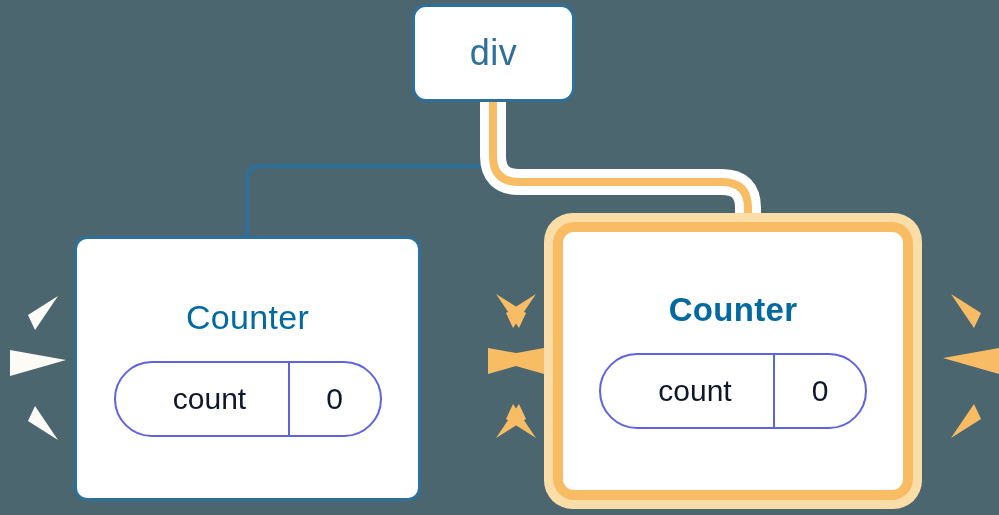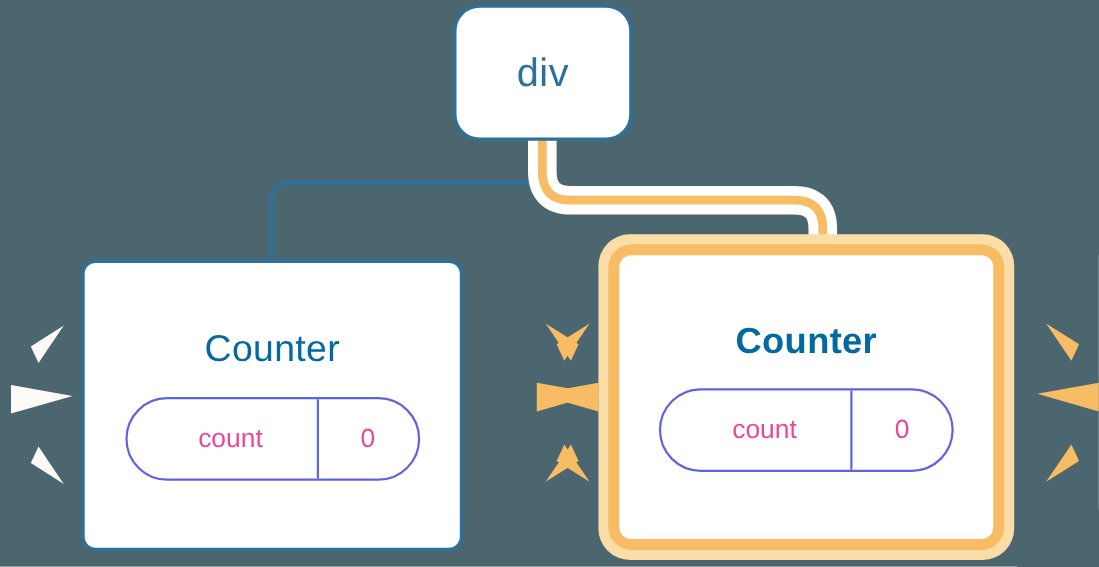--- a/index.html
+++ b/index.html
@@ -32,23 +32,23 @@
     display: flex;
     flex-direction: column;
     align-items: center;
     justify-content: center;
   }
   
   #node-div {
     left: 412px;
     top: 4px;
     width: 163px;
-    height: 124px;
+    height: 98px;
     border: 3px solid #2e7099;
-    border-radius: 24px;
+    border-radius: 14px;
     z-index: 6;
   }
   #node-div .node-title {
     font-size: 36px;
     color: #2e7099;
     line-height: 1;
     letter-spacing: 0.5px;
   }
   
   #node-counter-left {
@@ -91,22 +91,22 @@
     align-items: stretch;
     height: 76px;
     border: 2px solid #6063e0;
     border-radius: 38px;
     box-sizing: border-box;
   }
   .pill-key, .pill-val {
     display: flex;
     align-items: center;
     justify-content: center;
-    color: #ec4899;
-    font-size: 24px;
+    color: #0f172a;
+    font-size: 30px;
     line-height: 1;
     box-sizing: border-box;
   }
   .pill-key {
     width: 172px;
     padding-left: 16px;
   }
   .pill-val {
     width: 92px;
     border-left: 2px solid #6063e0;

